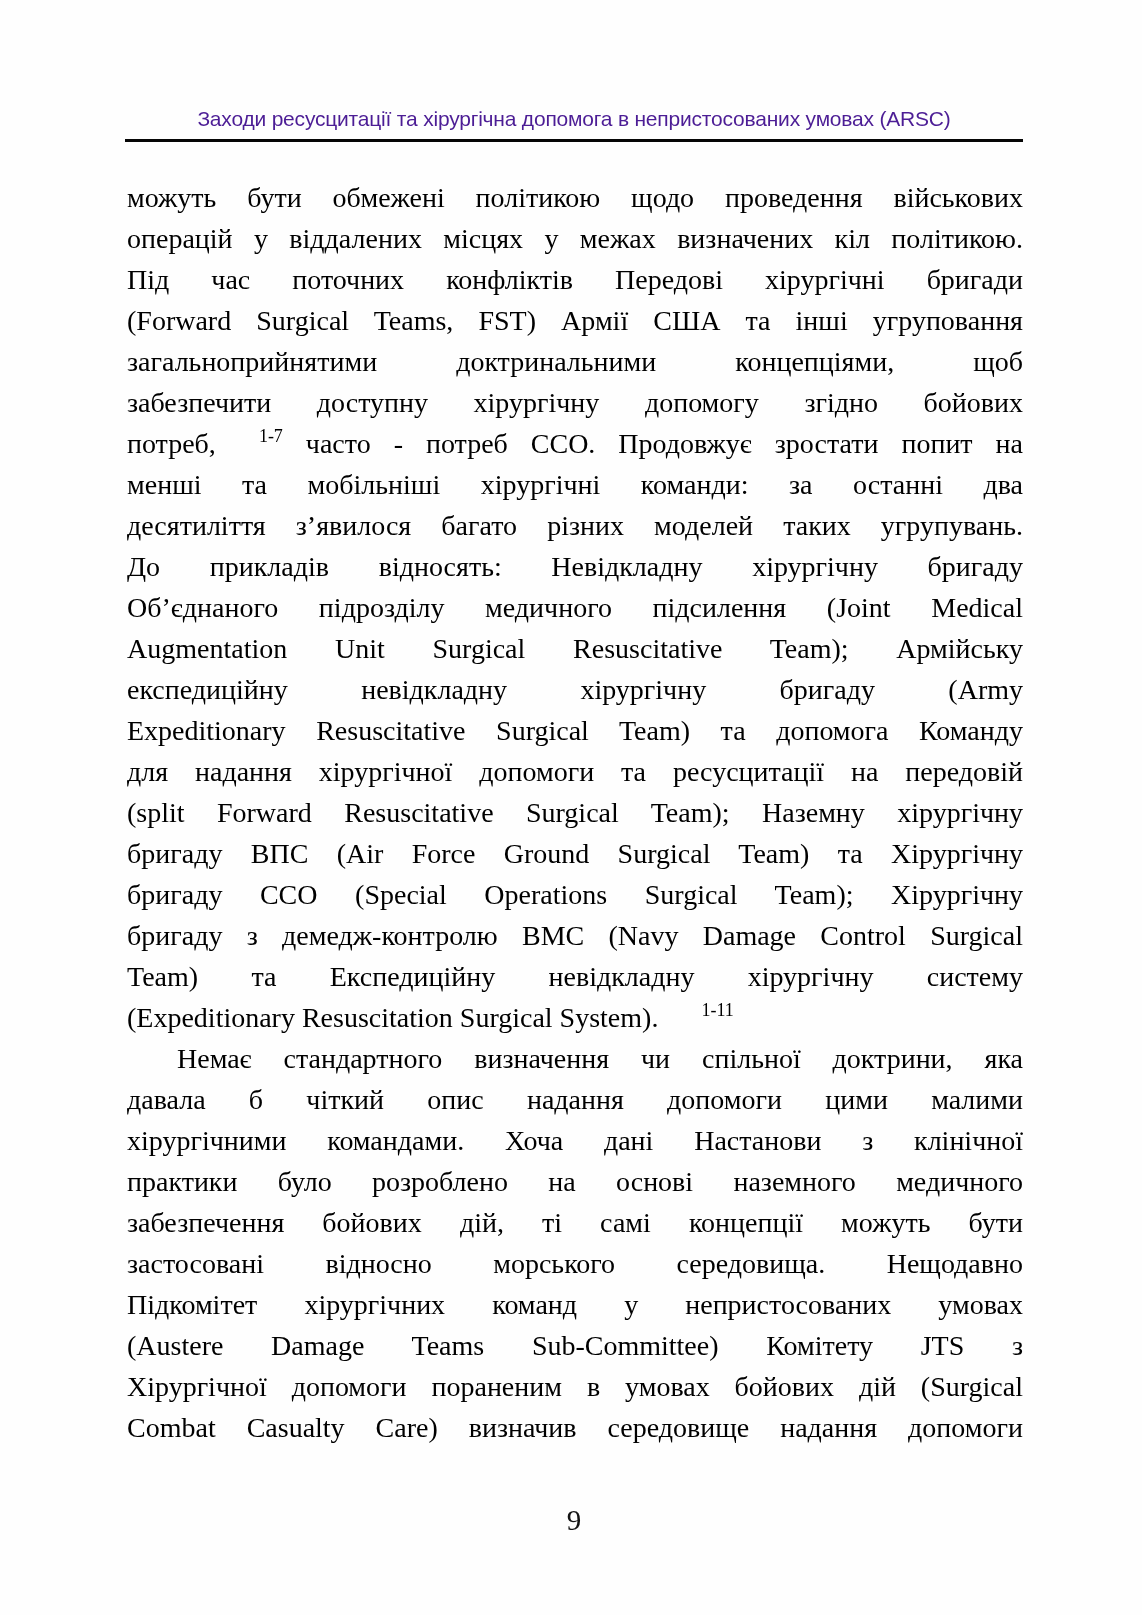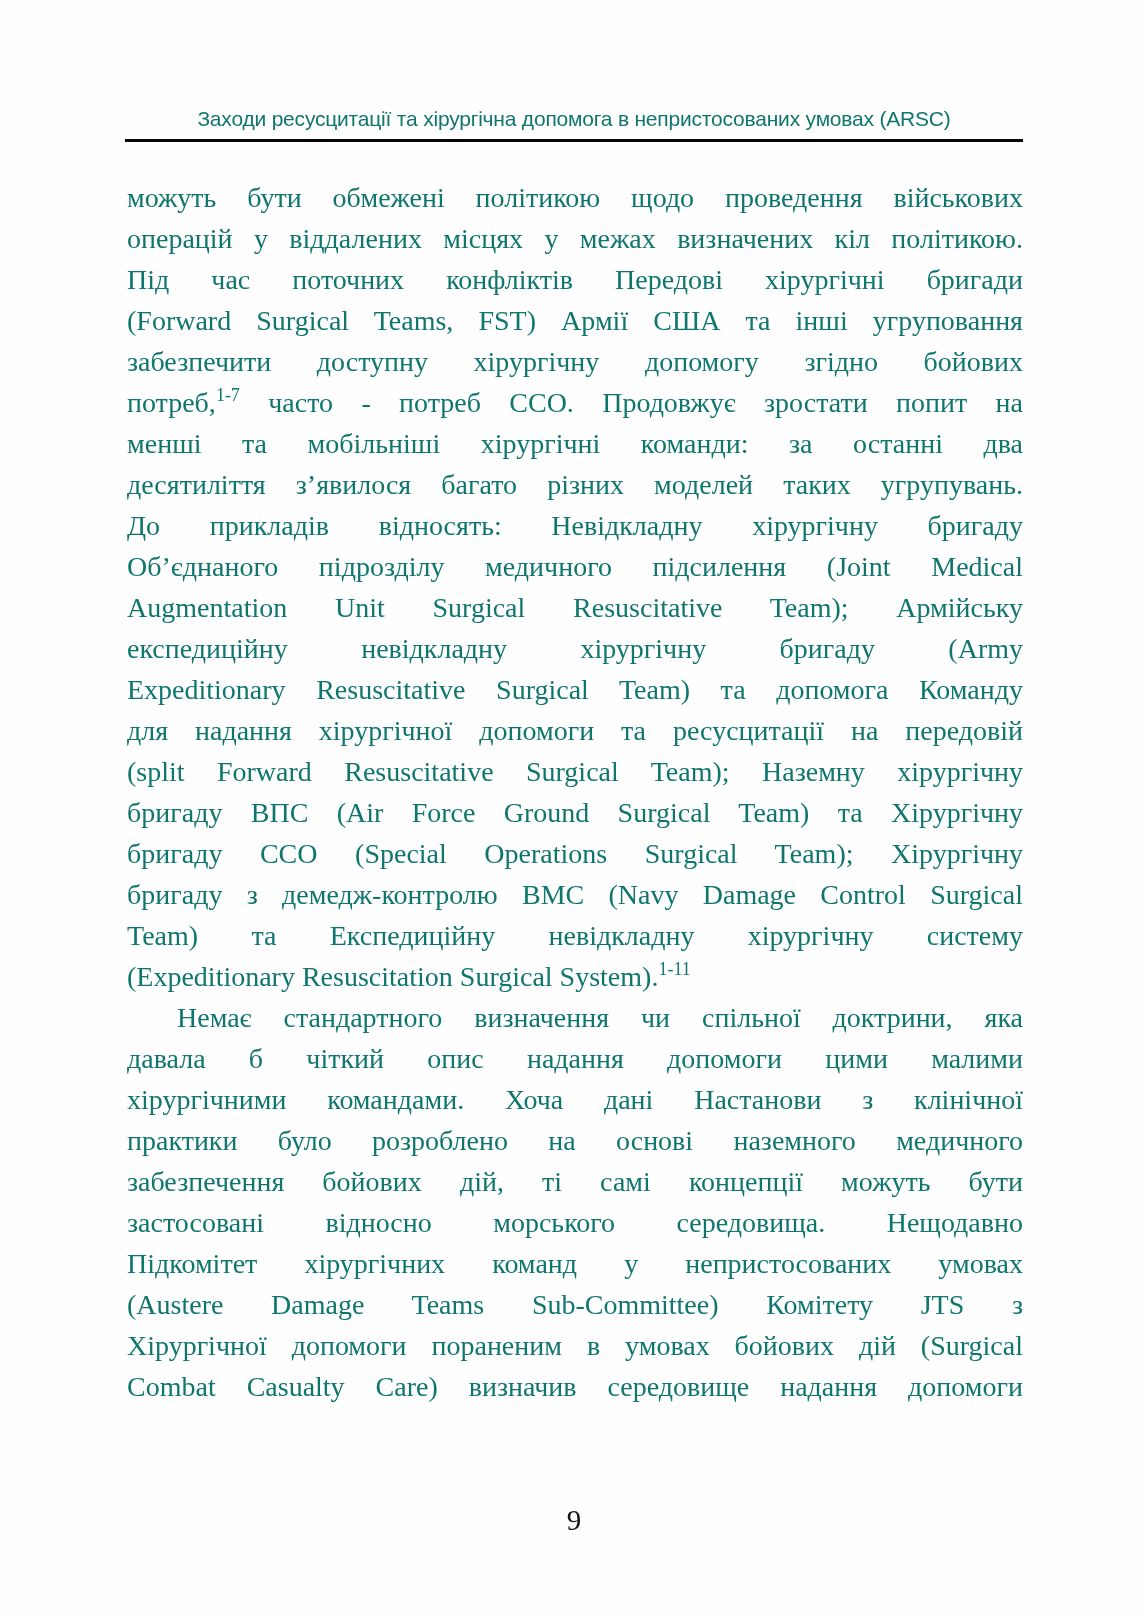--- a/index.html
+++ b/index.html
@@ -22,38 +22,38 @@
     left: 125px;
     width: 898px;
   }
   .header-title {
     width: 100%;
     text-align: center;
     font-family: "Liberation Sans", sans-serif;
     font-size: 21px;
     line-height: 30px;
     letter-spacing: -0.2px;
-    color: #0f766e;
+    color: #4c1d95;
     white-space: nowrap;
   }
   .header-rule {
     margin-top: 5px;
     width: 100%;
     height: 3px;
     background: #060606;
   }
   .body-text {
     position: absolute;
     top: 177px;
     left: 127px;
     width: 896px;
     font-family: "Liberation Serif", serif;
     font-size: 28px;
     line-height: 41px;
-    color: #0f766e;
+    color: #000000;
   }
   .line {
     width: 100%;
     text-align: justify;
     text-align-last: justify;
     -moz-text-align-last: justify;
     white-space: normal;
   }
   .line.para-end {
     text-align-last: left;
@@ -61,20 +61,21 @@
   }
   .line.indented {
     text-indent: 50px;
   }
   sup.fnref {
     font-size: 18px;
     line-height: 0;
     vertical-align: baseline;
     position: relative;
     top: -11px;
+    margin-left: 43px;
   }
   .page-number {
     position: absolute;
     top: 1500px;
     left: 125px;
     width: 898px;
     text-align: center;
     font-family: "Liberation Serif", serif;
     font-size: 29px;
     line-height: 40px;
@@ -89,20 +90,21 @@
   <div class="running-header">
     <div class="header-title">Заходи ресусцитації та хірургічна допомога в непристосованих умовах (ARSC)</div>
     <div class="header-rule"></div>
   </div>
 
   <div class="body-text" id="body-text">
       <div class="line">можуть бути обмежені політикою щодо проведення військових</div>
       <div class="line">операцій у віддалених місцях у межах визначених кіл політикою.</div>
       <div class="line">Під час поточних конфліктів Передові хірургічні бригади</div>
       <div class="line">(Forward Surgical Teams, FST) Армії США та інші угруповання</div>
+      <div class="line">загальноприйнятими доктринальними концепціями, щоб</div>
       <div class="line">забезпечити доступну хірургічну допомогу згідно бойових</div>
       <div class="line">потреб,<sup class="fnref">1-7</sup> часто - потреб ССО. Продовжує зростати попит на</div>
       <div class="line">менші та мобільніші хірургічні команди: за останні два</div>
       <div class="line">десятиліття з’явилося багато різних моделей таких угрупувань.</div>
       <div class="line">До прикладів відносять: Невідкладну хірургічну бригаду</div>
       <div class="line">Об’єднаного підрозділу медичного підсилення (Joint Medical</div>
       <div class="line">Augmentation Unit Surgical Resuscitative Team); Армійську</div>
       <div class="line">експедиційну невідкладну хірургічну бригаду (Army</div>
       <div class="line">Expeditionary Resuscitative Surgical Team) та допомога Команду</div>
       <div class="line">для надання хірургічної допомоги та ресусцитації на передовій</div>

